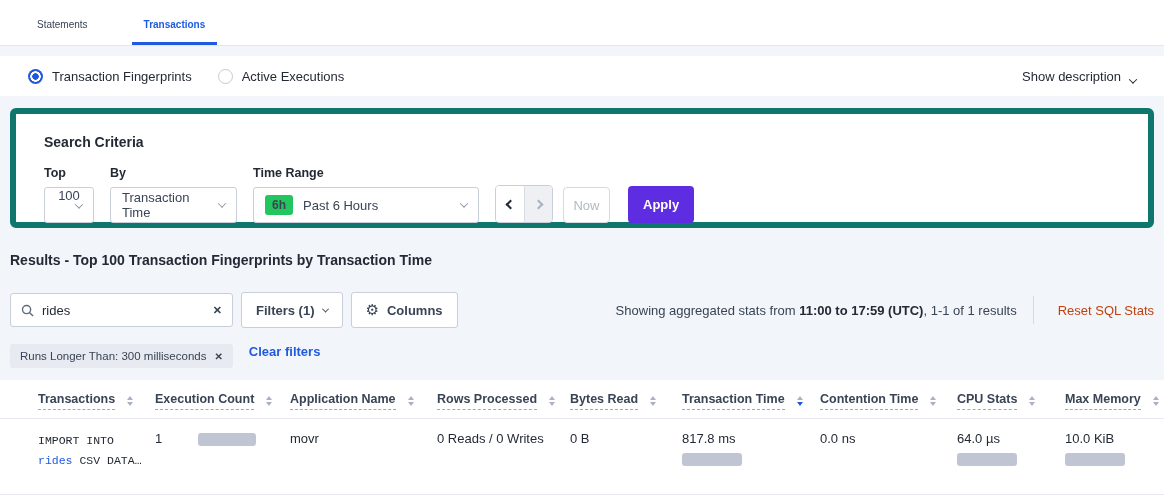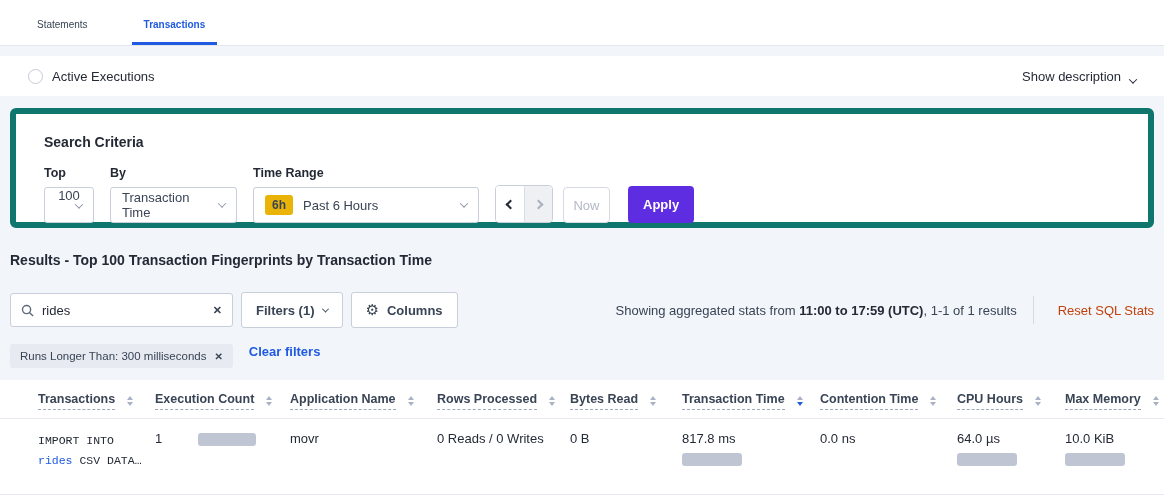--- a/index.html
+++ b/index.html
@@ -48,21 +48,21 @@
   .fgroup .flabel { font-size:12.5px; font-weight:bold; color:#242a35; margin-bottom:7px; }
   .select {
     height:36px; border:1px solid #c8ceda; border-radius:3px; background:#fff;
     display:flex; align-items:center; padding:0 11px; color:#394455; cursor:pointer;
   }
   .select .chev { color:#8d96a8; margin-left:auto; }
   .sel-top { width:50px;flex-direction:column; }
   .sel-by { width:127px; }
   .sel-time { width:226px; }
   .time-badge {
-    background:#eab308; border-radius:3px; font-size:12px; font-weight:bold;
+    background:#22c55e; border-radius:3px; font-size:12px; font-weight:bold;
     padding:3px 7px; margin-right:10px; color:#394455;
   }
   .arrow-group { display:flex; border:1px solid #c8ceda; border-radius:4px; overflow:hidden; margin-right:10px; }
   .arrow-btn { width:28px; height:36px; display:flex; align-items:center; justify-content:center; background:#fff; cursor:pointer; }
   .arrow-btn .chev { width:7px; height:7px; border-width:2.2px; color:#242a35; }
   .arrow-btn.disabled { background:#eef0f3; border-left:1px solid #d9dde5; cursor:default; }
   .arrow-btn.disabled .chev { color:#a9b1c0; }
   .now-btn {
     width:47px; height:36px; background:#fff; border:1px solid #d6dae2; border-radius:4px;
     color:#b2b8c4; font-size:13px; margin-right:18px; cursor:default;
@@ -125,20 +125,24 @@
 </head>
 <body>
 
 <div class="tabbar">
   <div class="tab">Statements</div>
   <div class="tab active">Transactions</div>
 </div>
 
 <div class="viewbar">
   <div class="radio-opt">
+    <span class="radio checked"></span>
+    <span>Transaction Fingerprints</span>
+  </div>
+  <div class="radio-opt">
     <span class="radio unchecked"></span>
     <span>Active Executions</span>
   </div>
   <div class="show-desc">
     <span>Show description</span>
     <span class="chev down"></span>
   </div>
 </div>
 
 <div class="criteria">
@@ -273,21 +277,21 @@
               </span>
             </span></th>
         <th><span class="th-inner">
               <span class="th-label">Contention Time</span>
               <span class="sorter">
                 <span class="tri-up"></span>
                 <span class="tri-down"></span>
               </span>
             </span></th>
         <th><span class="th-inner">
-              <span class="th-label">CPU Hours</span>
+              <span class="th-label">CPU Stats</span>
               <span class="sorter">
                 <span class="tri-up"></span>
                 <span class="tri-down"></span>
               </span>
             </span></th>
         <th><span class="th-inner">
               <span class="th-label">Max Memory</span>
               <span class="sorter">
                 <span class="tri-up"></span>
                 <span class="tri-down"></span>

